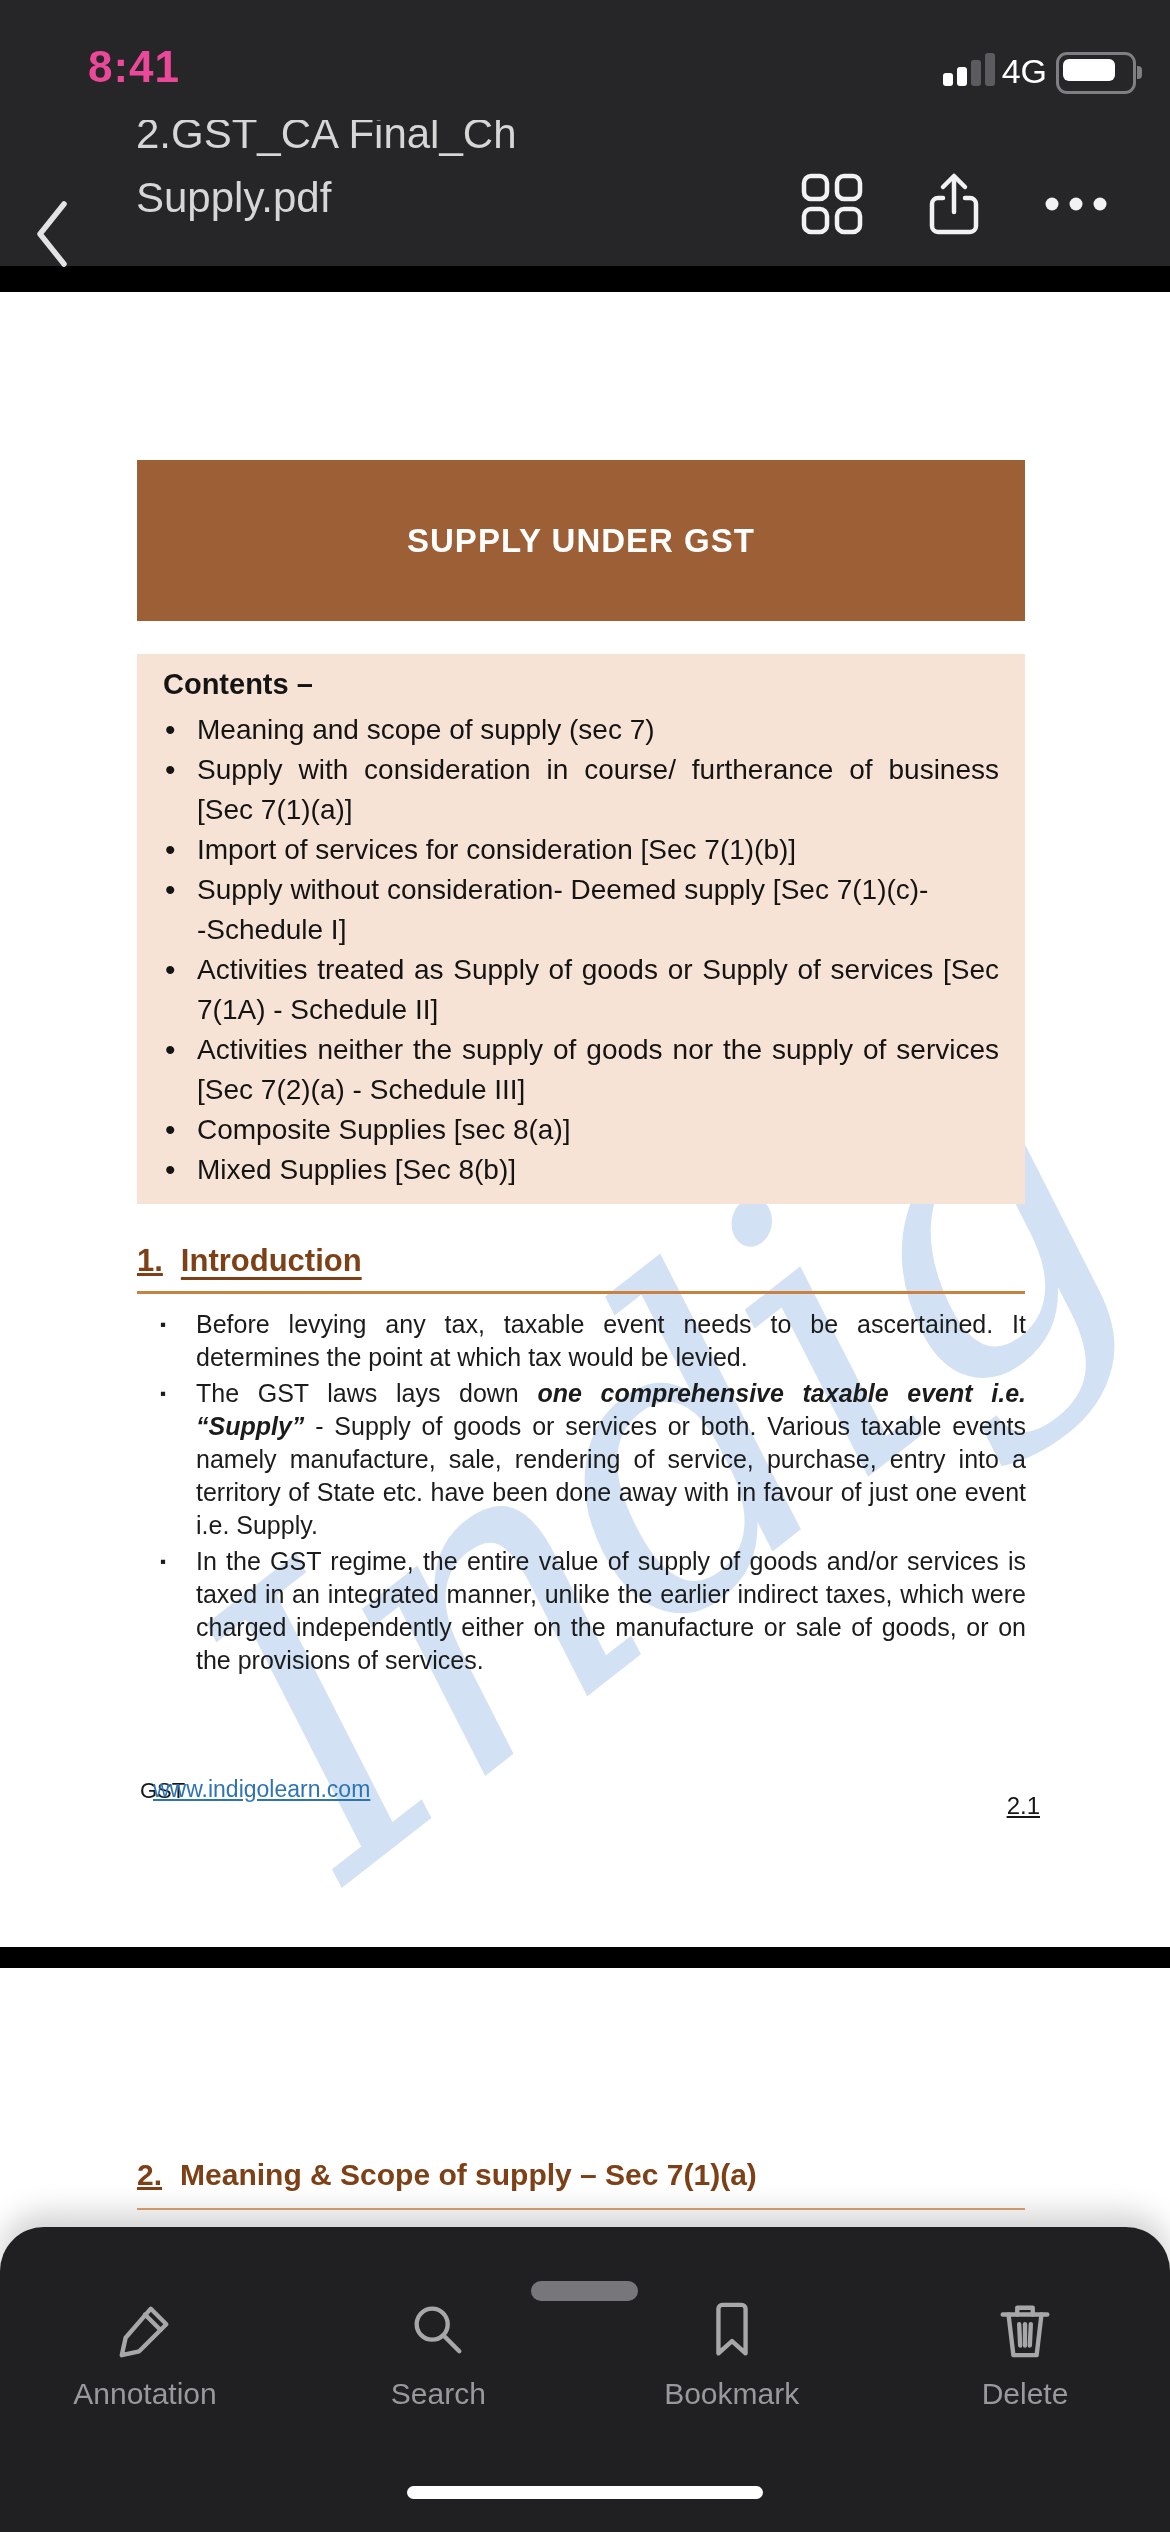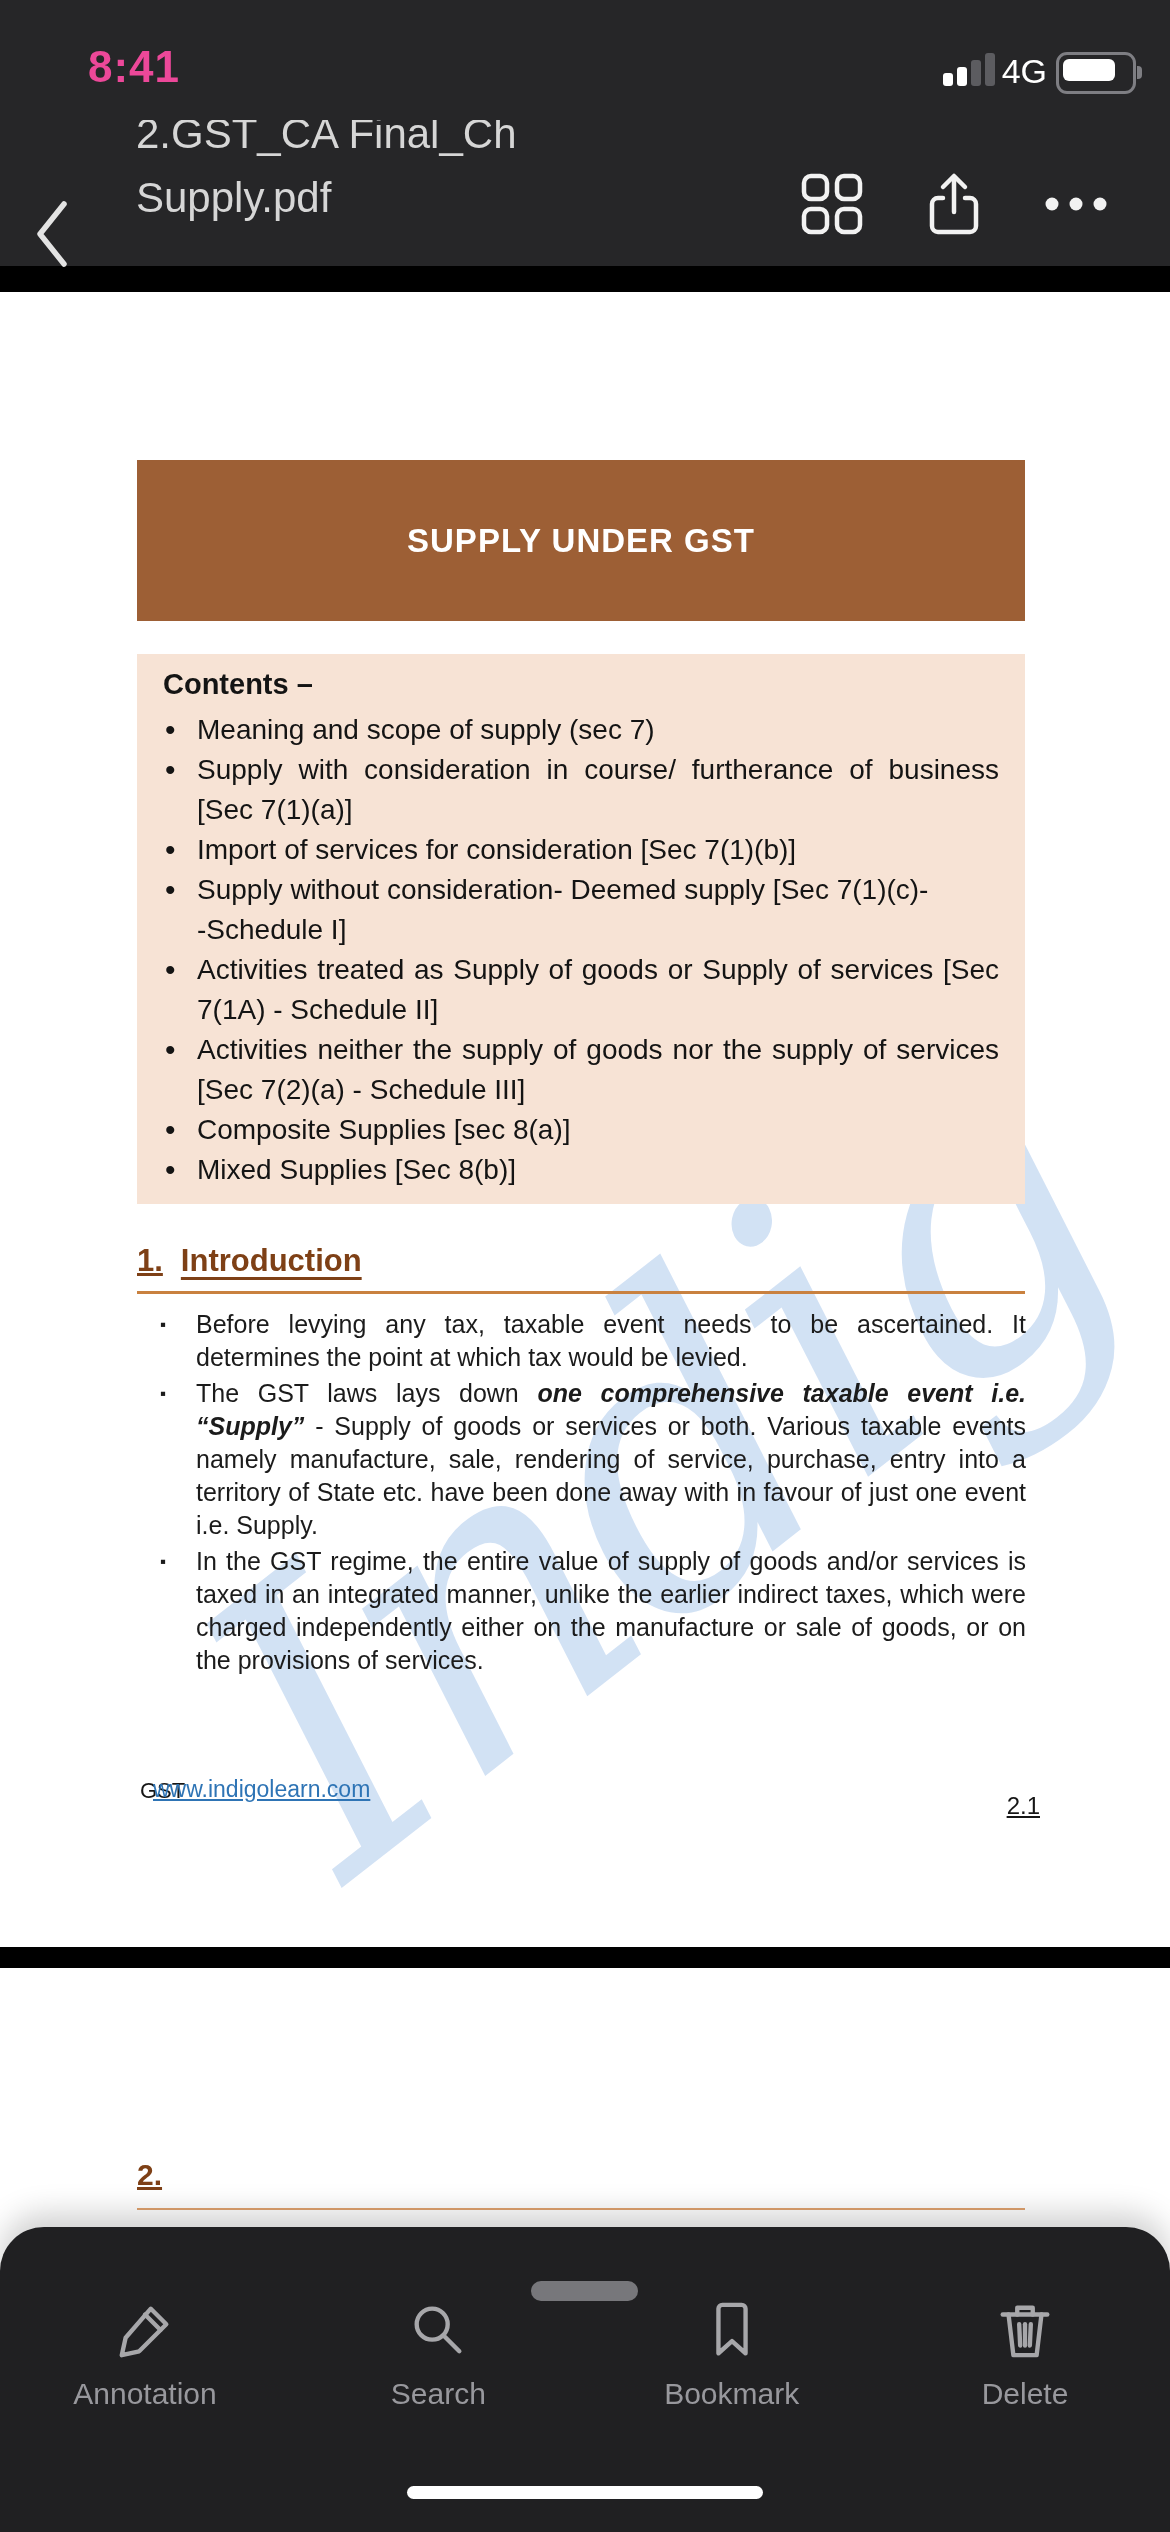--- a/index.html
+++ b/index.html
@@ -187,20 +187,21 @@
     <span class="pg-footer-left">GST</span>
     <div class="pg-footer-center">
       <a>www.indigolearn.com</a>
     </div>
     <span class="pg-footer-right">2.1</span>
 
     <div class="black-strip strip2" style="top:1655px;"></div>
 
     <div class="sec-heading sec2">
       <span class="sec-num">2.</span>
+      <span class="sec-title">Meaning &amp; Scope of supply – Sec 7(1)(a)</span>
     </div>
   </div>
 
   <div class="bottom-sheet">
     <div class="drag-handle"></div>
     <div class="tool-row">
       <button class="tool-btn">
         <svg width="62" height="62" viewBox="0 0 64 64">
           <g fill="none" stroke="#a7a7aa" stroke-width="4.5" stroke-linecap="round" stroke-linejoin="round">
             <path d="M38 10 L54 26 L26 54 L8 58 L12 40 Z"></path>

